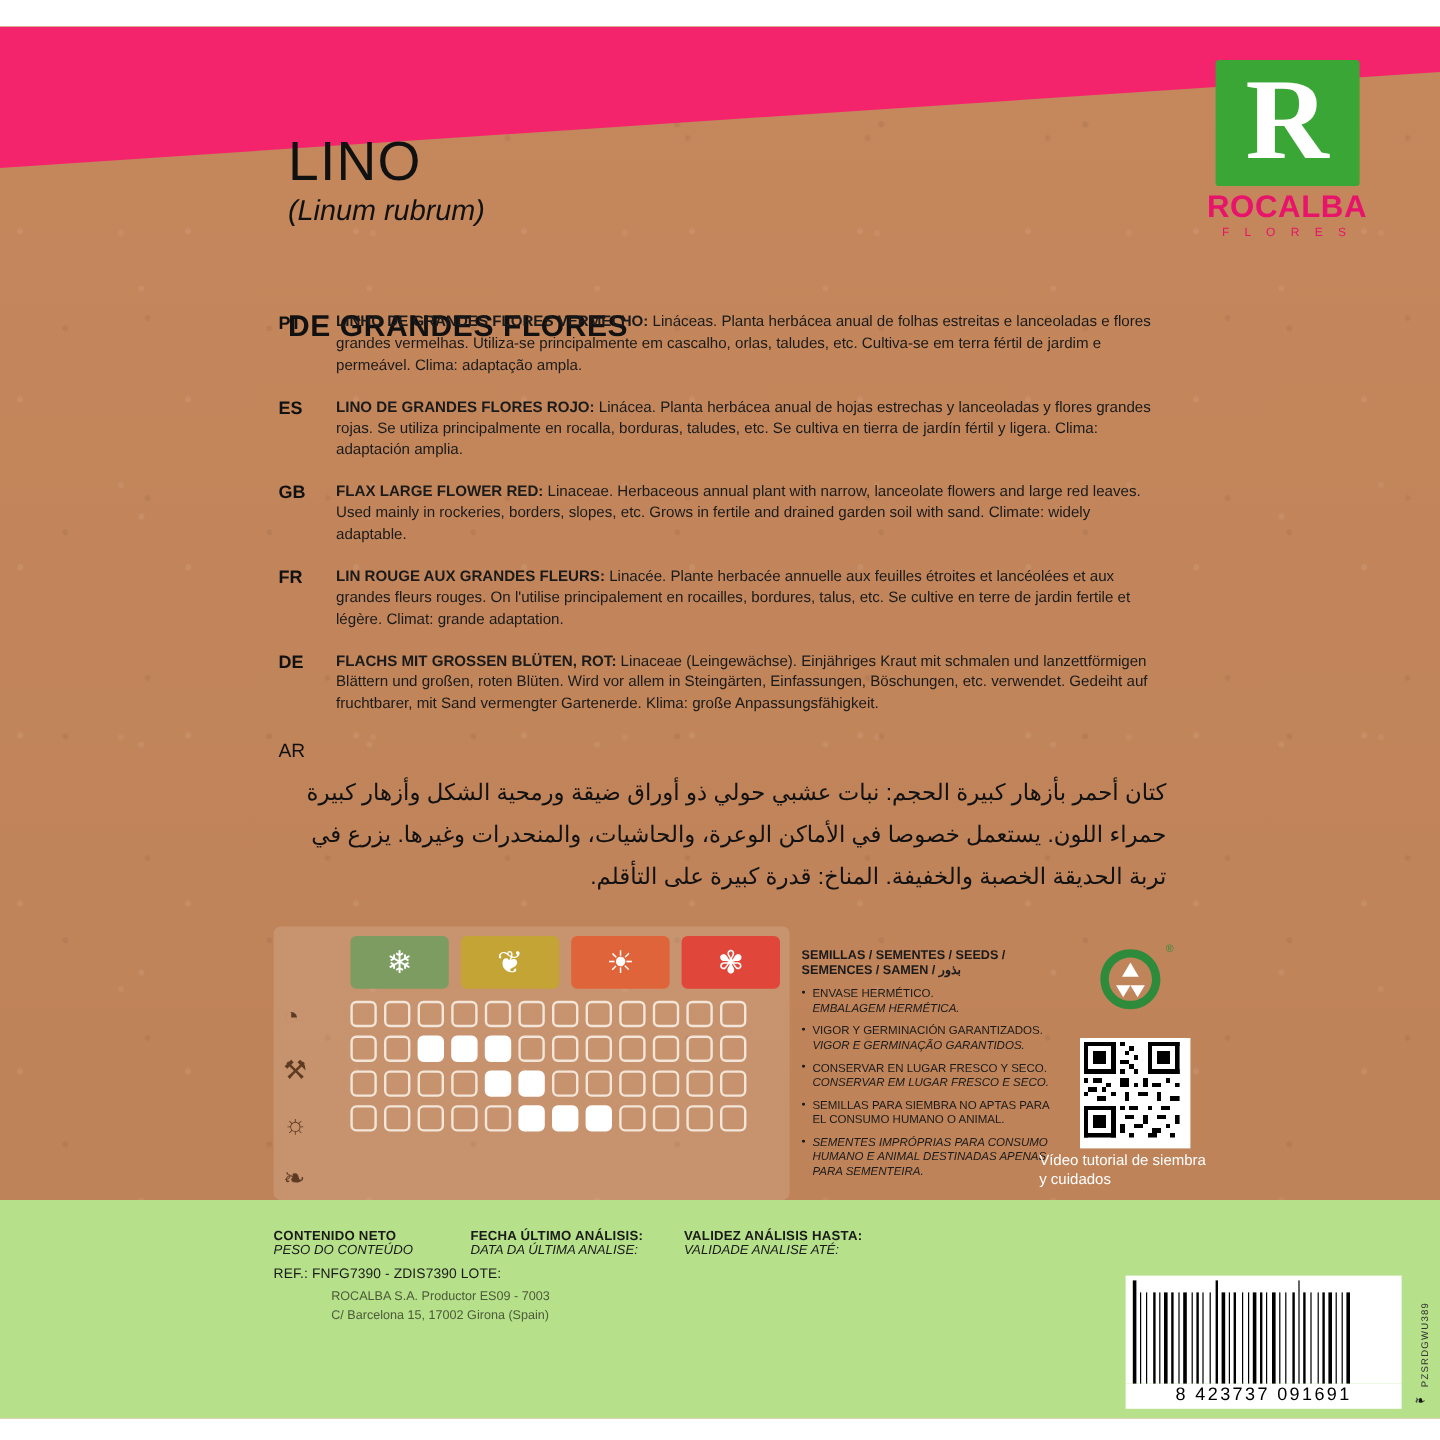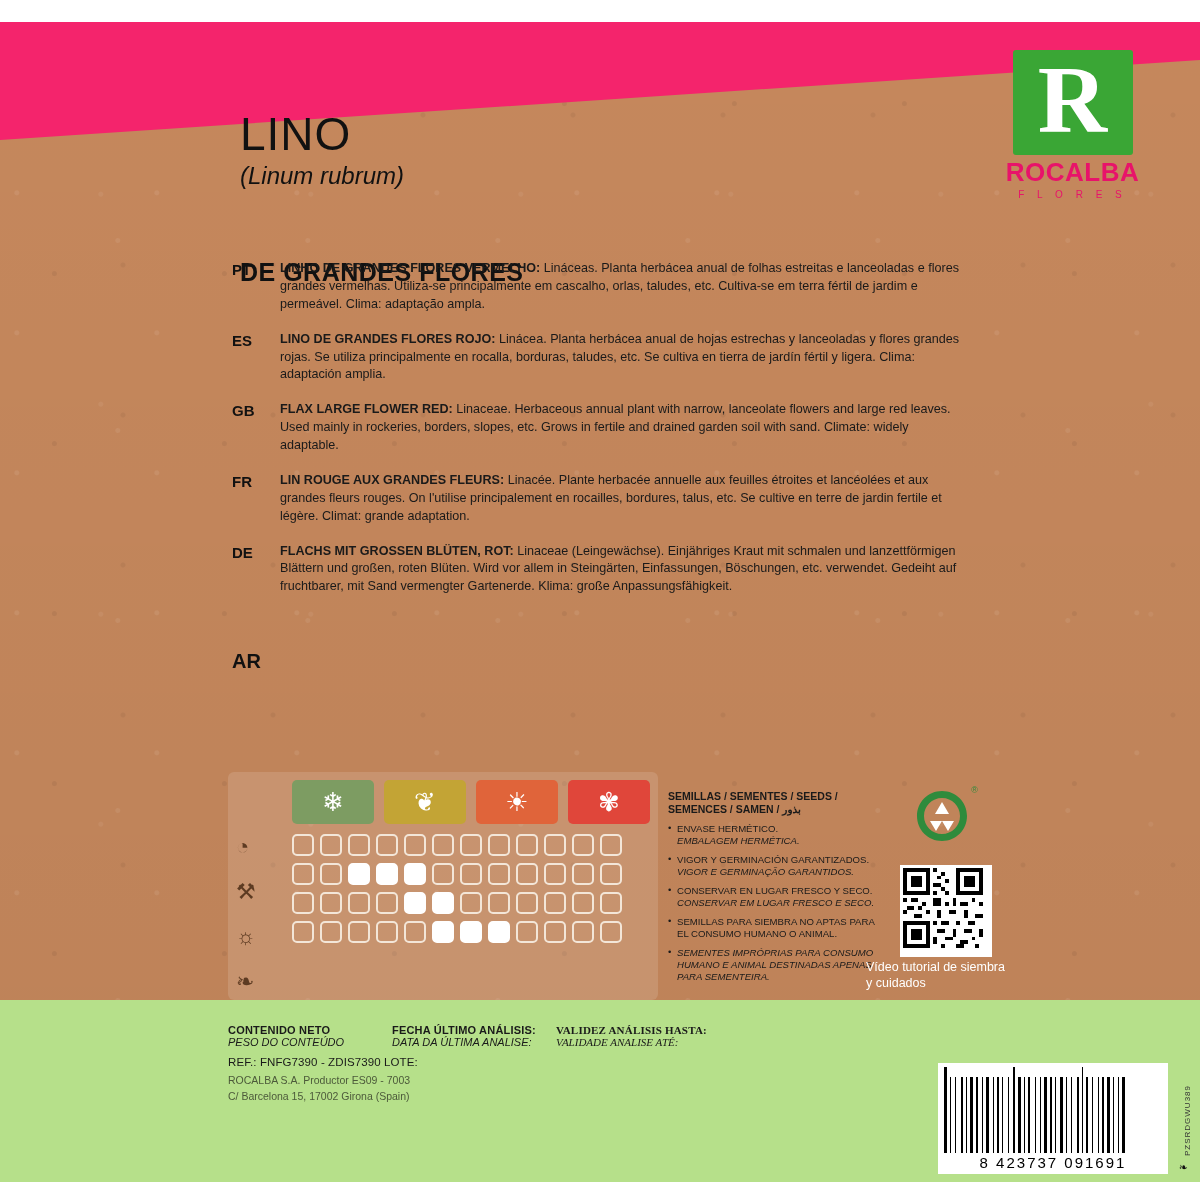--- a/index.html
+++ b/index.html
@@ -81,21 +81,21 @@
   }
   .desc-text{
     font-size:12.6px;line-height:1.42;color:#1a1a1a;flex:1;
   }
   .desc-text b{font-weight:bold;}
   .desc-ar{
     position:absolute;left:232px;top:622px;width:740px;
     direction:rtl;text-align:right;font-size:19px;line-height:1.85;color:#111;
   }
   .ar-code{
-    position:absolute;left:232px;top:628px;font-size:20px;font-weight:bold;color:#111;
+    position:absolute;left:232px;top:596px;font-size:16px;font-weight:normal;color:#111;
   }
   
   .culture{
     position:absolute;left:228px;top:750px;width:430px;height:228px;
     background:rgba(255,255,255,.13);border-radius:6px;
   }
   .cul-head{position:absolute;left:292px;top:758px;display:flex;gap:10px;}
   .cul-chip{width:82px;height:44px;border-radius:5px;display:flex;align-items:center;justify-content:center;}
   .cul-chip span{color:#fff;font-size:26px;line-height:26px;}
   .grid{position:absolute;left:292px;top:812px;}
@@ -125,23 +125,23 @@
     position:absolute;left:866px;top:938px;width:140px;
     font-size:12.5px;color:#ffffff;line-height:1.25;
   }
   
   .bp{position:absolute;left:0;bottom:0;width:1200px;height:182px;}
   .bp-col1{position:absolute;left:228px;top:24px;}
   .bp-lab{font-size:11px;font-weight:bold;color:#1a1a1a;letter-spacing:.2px;}
   .bp-lab-it{font-size:11px;font-style:italic;color:#1a1a1a;}
   .bp-weight{font-size:27px;font-weight:bold;color:#111;margin-top:16px;}
   .bp-ref{font-size:11.5px;color:#1a1a1a;margin-top:8px;letter-spacing:.1px;}
-  .bp-addr{font-size:10.5px;color:#4c5a3a;margin-top:5px;line-height:1.35;}
+  .bp-addr{font-size:10.5px;color:#4c5a3a;margin-top:5px;line-height:1.35;margin-left:48px;}
   .bp-col2{position:absolute;left:392px;top:24px;width:170px;}
-  .bp-col3{position:absolute;left:556px;top:24px;width:190px;font-family:Liberation Serif, serif;}
+  .bp-col3{position:absolute;left:570px;top:24px;width:190px;}
   
   .barcode-wrap{position:absolute;right:32px;bottom:8px;width:230px;}
   .barcode{height:86px;display:flex;align-items:flex-end;background:#fff;padding:4px 6px 0 6px;}
   .bar{background:#000;margin-right:1px;}
   .bc-num{font-size:15px;letter-spacing:2px;text-align:center;background:#fff;padding:1px 0 3px 0;font-family:"Liberation Sans",sans-serif;}
   .side-code{
     position:absolute;right:8px;bottom:26px;font-size:8px;color:#333;
     writing-mode:vertical-rl;transform:rotate(180deg);letter-spacing:1px;
   }
   .leaf-mark{position:absolute;right:12px;bottom:8px;font-size:11px;color:#111;}
@@ -182,20 +182,21 @@
       <div class="desc-code">FR</div>
       <div class="desc-text"><b>LIN ROUGE AUX GRANDES FLEURS:</b><span> Linacée. Plante herbacée annuelle aux feuilles étroites et lancéolées et aux grandes fleurs rouges. On l'utilise principalement en rocailles, bordures, talus, etc. Se cultive en terre de jardin fertile et légère. Climat: grande adaptation.</span></div>
     </div>
     <div class="desc-row">
       <div class="desc-code">DE</div>
       <div class="desc-text"><b>FLACHS MIT GROSSEN BLÜTEN, ROT:</b><span> Linaceae (Leingewächse). Einjähriges Kraut mit schmalen und lanzettförmigen Blättern und großen, roten Blüten. Wird vor allem in Steingärten, Einfassungen, Böschungen, etc. verwendet. Gedeiht auf fruchtbarer, mit Sand vermengter Gartenerde. Klima: große Anpassungsfähigkeit.</span></div>
     </div>
   </div>
 
   <div class="ar-code">AR</div>
+  <div class="desc-ar">كتان أحمر بأزهار كبيرة الحجم: نبات عشبي حولي ذو أوراق ضيقة ورمحية الشكل وأزهار كبيرة حمراء اللون. يستعمل خصوصا في الأماكن الوعرة، والحاشيات، والمنحدرات وغيرها. يزرع في تربة الحديقة الخصبة والخفيفة. المناخ: قدرة كبيرة على التأقلم.</div>
 
   <div class="culture"></div>
   <div class="cul-head">
     <div class="cul-chip" style="background:#7d9c62">
         <span>❄</span>
       </div>
     <div class="cul-chip" style="background:#c3a435">
         <span>❦</span>
       </div>
     <div class="cul-chip" style="background:#e0643a">

